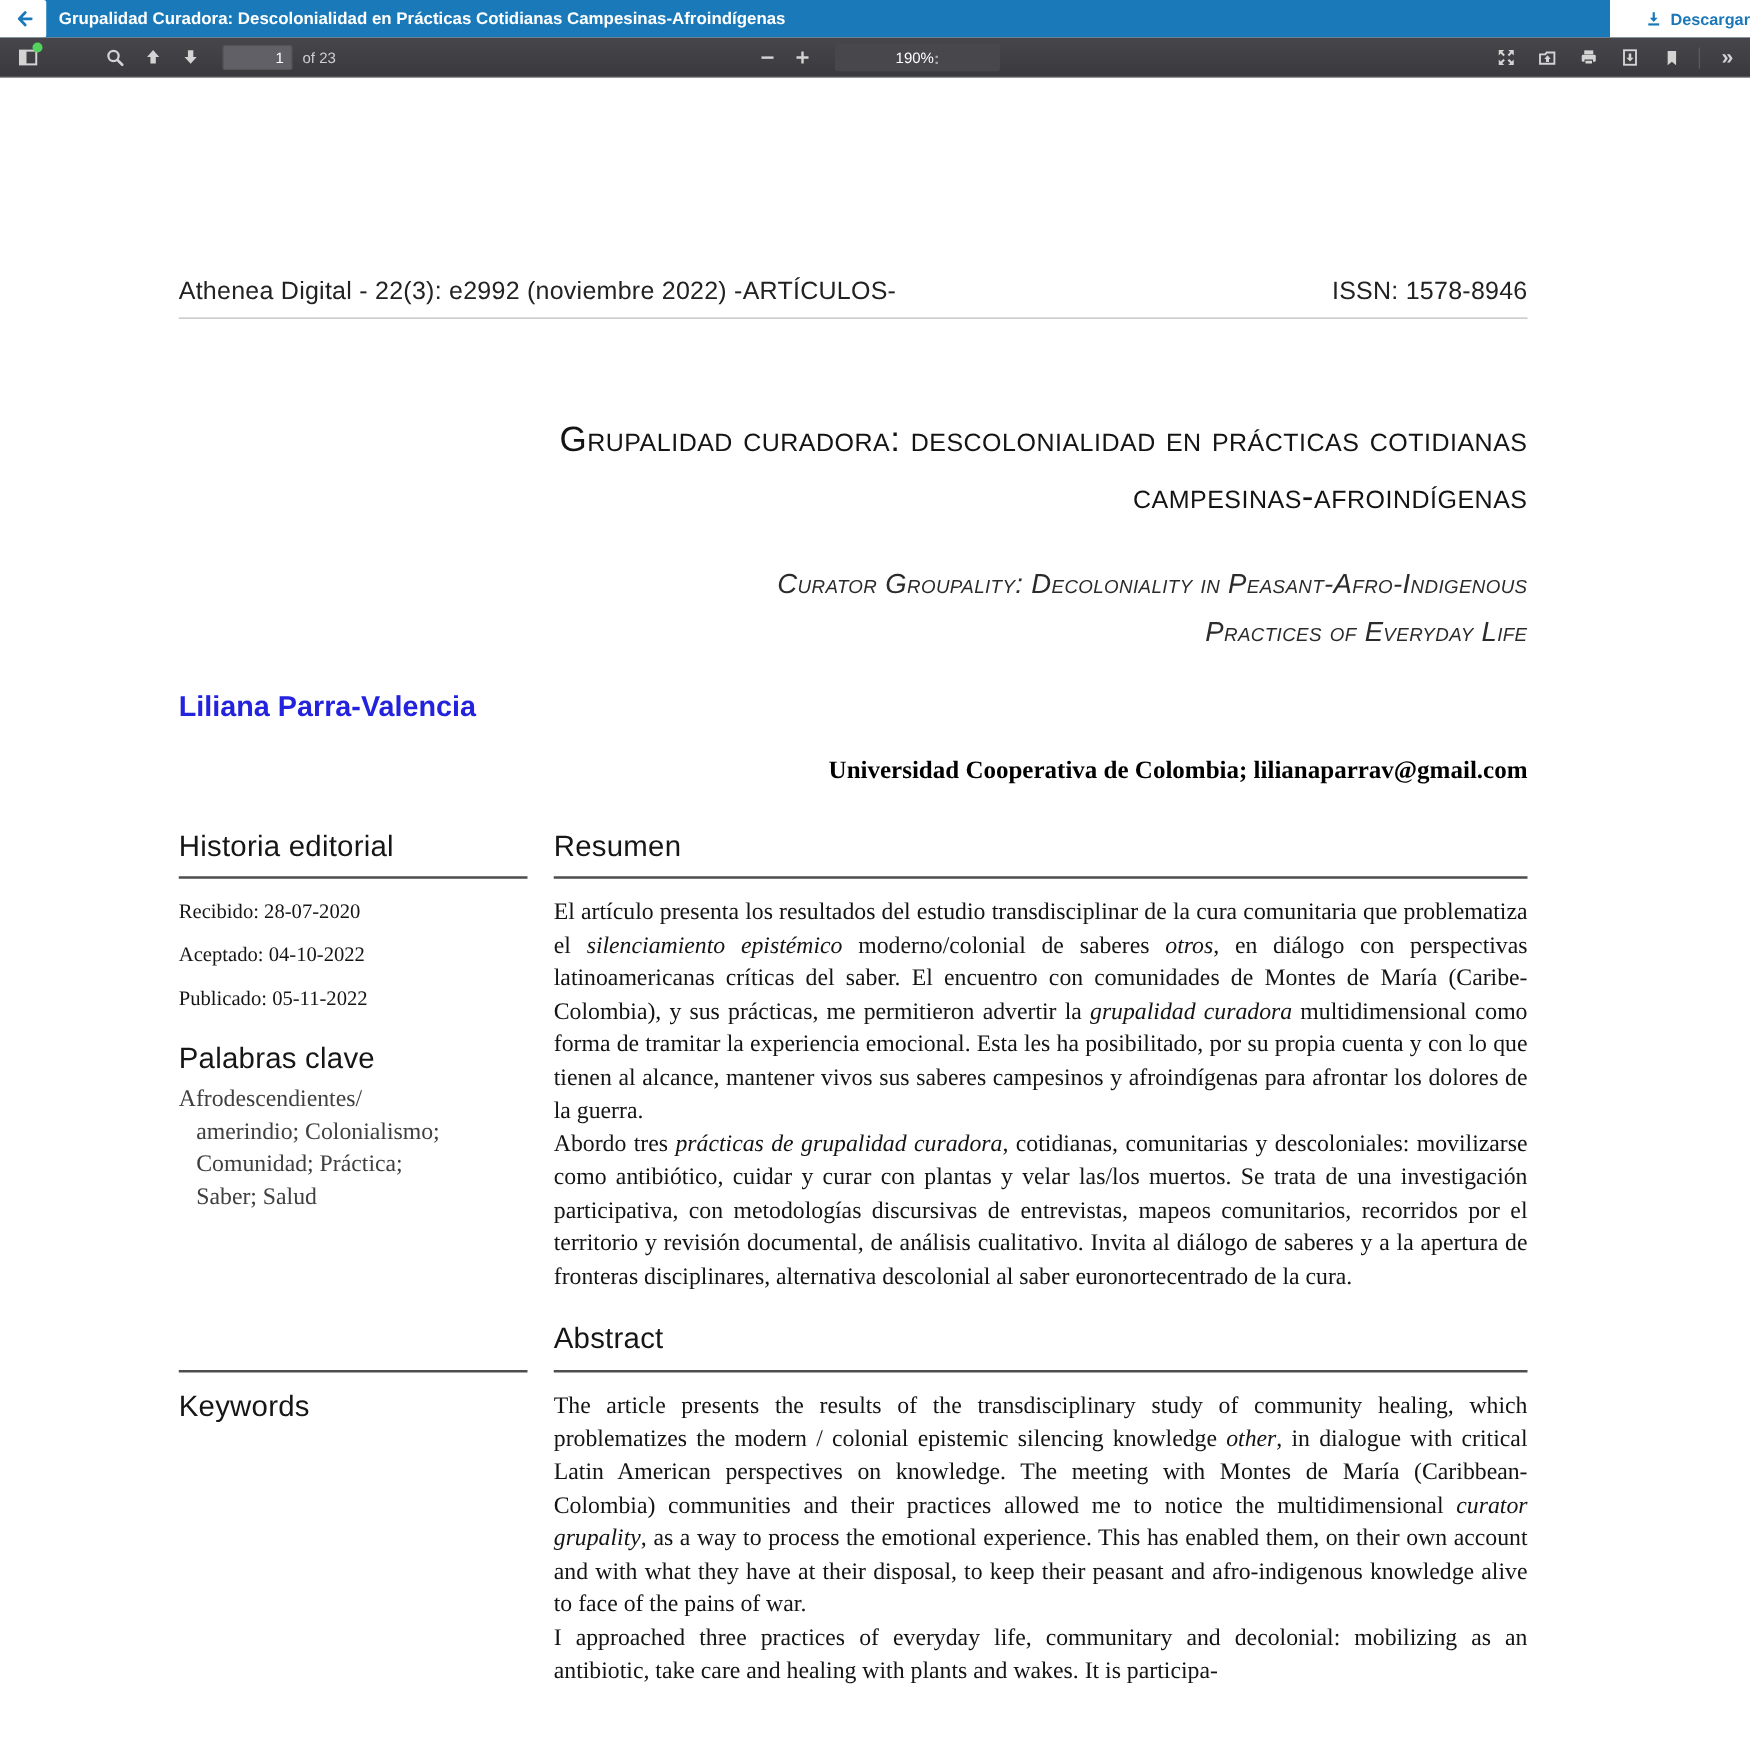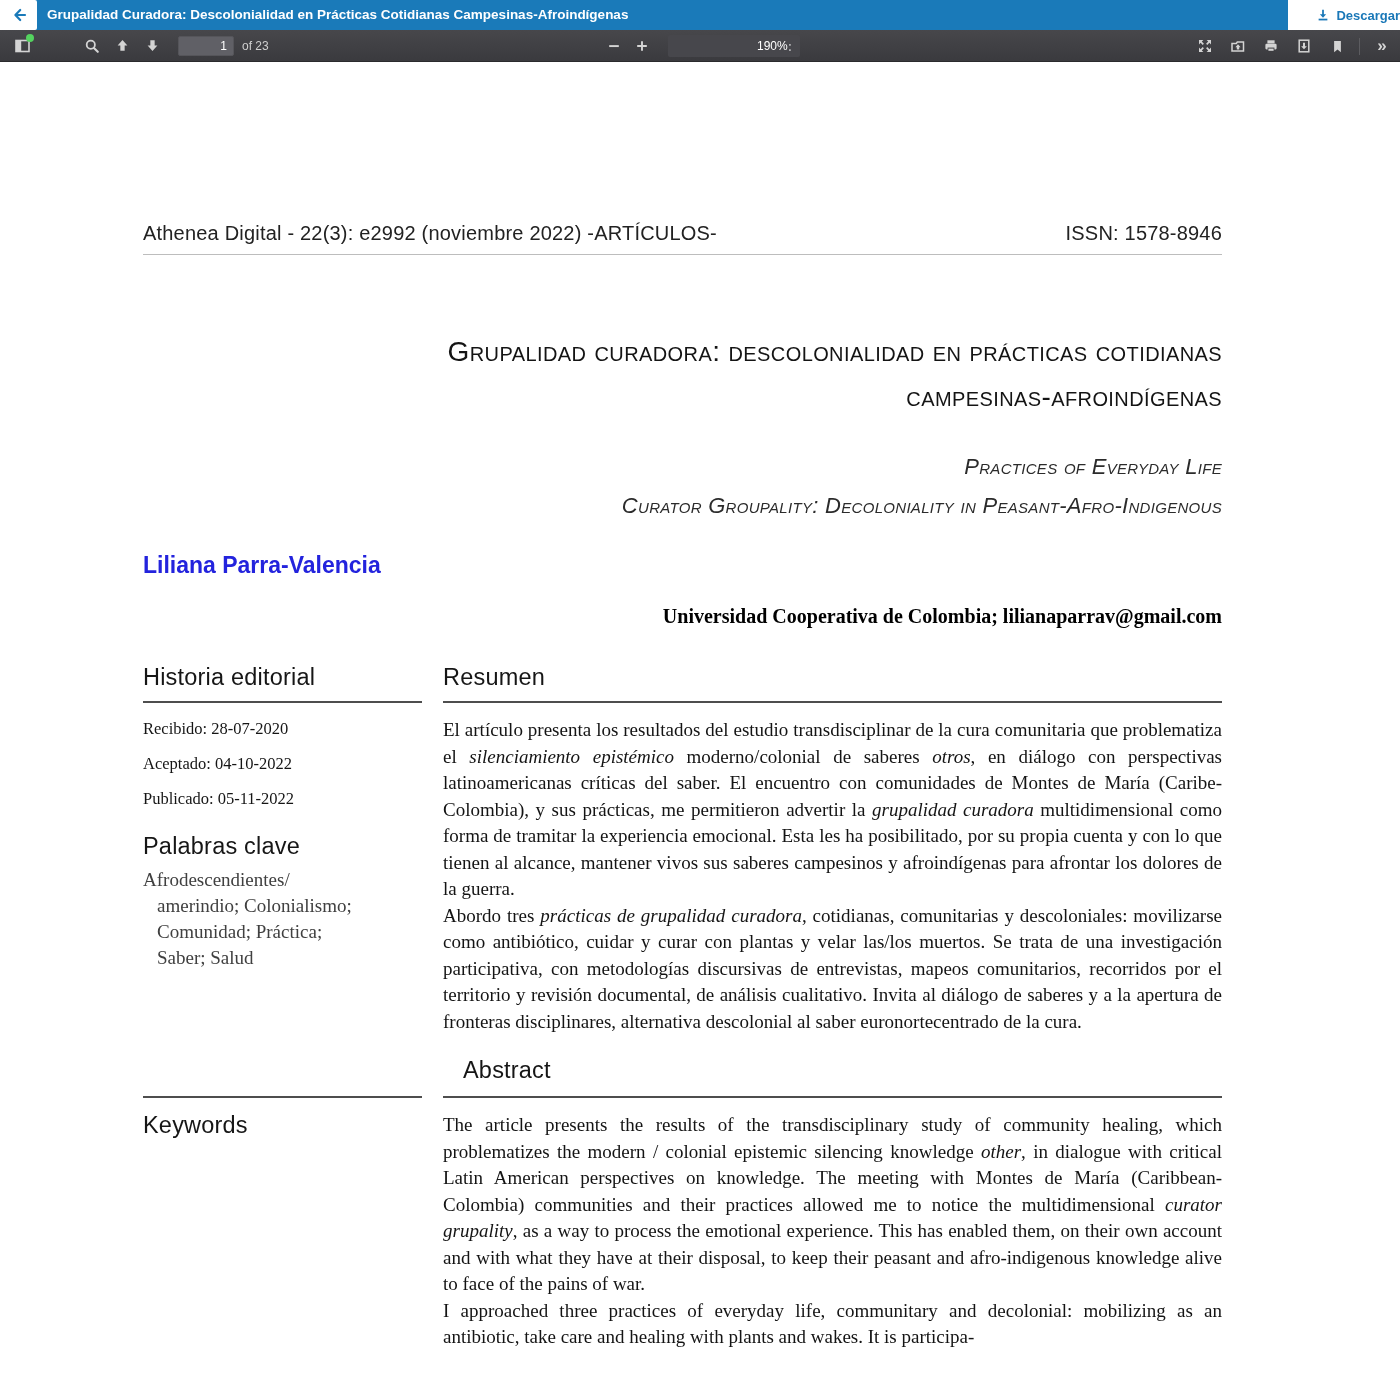--- a/index.html
+++ b/index.html
@@ -24,21 +24,21 @@
   .green-dot { position:absolute; top:1px; right:2px; width:8px; height:8px; border-radius:50%;
     background:#54d35f; }
   .tb-left { display:flex; align-items:center; gap:2px; padding-left:8px; }
   .gap-a { width:38px; }
   .page-input { width:56px; height:20px; background:#606066; border:1px solid #55555a; border-radius:2px;
     color:#fff; font-size:12px; text-align:right; padding-right:6px; margin:0 6px 0 10px; }
   .page-count { font-size:12px; color:#cfcfcf; }
   .tb-center { position:absolute; left:50%; top:0; height:32px; transform:translateX(-50%);
     display:flex; align-items:center; }
   .zoom-select { width:132px; height:22px; margin-left:12px; background:#47474c; border-radius:2px;
-    display:flex; align-items:center; justify-content:flex-end; padding:0 8px; cursor:pointer; }
+    display:flex; align-items:center; justify-content:center; padding:0 8px; cursor:pointer; }
   .zoom-value { font-size:12px; color:#fff; }
   .zoom-caret { font-size:13px; color:#a9a9ad; font-weight:bold; line-height:1; }
   .tb-right { position:absolute; right:4px; top:0; height:32px; display:flex; align-items:center; gap:5px; }
   .tb-divider { width:1px; height:17px; background:#5c5c60; margin:0 3px; }
   .more-btn { font-size:17px; font-weight:bold; color:#d4d4d4; }
 
   
   .page { background:#fff; width:1229px; }
   .doc { padding:160px 0 0 143px; width:1222px; color:#1a1a1a; }
   .journal-row { display:flex; justify-content:space-between; width:1079px;
@@ -62,21 +62,21 @@
   .dates { margin-top:16px; font-family:"Liberation Serif", serif; font-size:16.5px; color:#151515; }
   .dates div { margin-bottom:15px; }
   .palabras-heading { margin-top:24px; }
   .kw-lines { margin-top:7px; font-family:"Liberation Serif", serif; font-size:19px;
     line-height:26px; color:#404040; }
   .kw-lines div:not(:first-child) { padding-left:14px; }
 
   .body-par { font-family:"Liberation Serif", serif; font-size:19px; line-height:26.5px;
     text-align:justify; color:#141414; }
   .first-par { margin-top:14px; }
-  .abstract-heading { margin-top:22px; margin-bottom:12px;margin-left:20px; }
+  .abstract-heading { margin-top:22px; margin-bottom:12px; }
 </style>
 </head>
 <body>
 
 <header class="titlebar">
   <button class="back-btn">
     <svg width="16" height="16" viewBox="0 0 16 16">
       <path d="M9.2 3 4.4 8l4.8 5M4.9 8H14" fill="none" stroke="#1a7ab9" stroke-width="2.2" stroke-linecap="round" stroke-linejoin="round"></path>
     </svg>
   </button>
@@ -183,22 +183,22 @@
       <span>ISSN: 1578-8946</span>
     </div>
     <hr class="journal-rule">
 
     <div class="title-es">
       <div>Grupalidad curadora: descolonialidad en prácticas cotidianas</div>
       <div>campesinas-afroindígenas</div>
     </div>
 
     <div class="title-en">
+      <div>Curator Groupality: Decoloniality in Peasant-Afro-Indigenous</div>
       <div>Practices of Everyday Life</div>
-      <div>Curator Groupality: Decoloniality in Peasant-Afro-Indigenous</div>
     </div>
 
     <div class="author">Liliana Parra-Valencia</div>
     <div class="affil">Universidad Cooperativa de Colombia; lilianaparrav@gmail.com</div>
 
     <div class="cols">
 
       <div>
         <div class="sec-heading">Historia editorial</div>
         <hr class="sec-rule">

